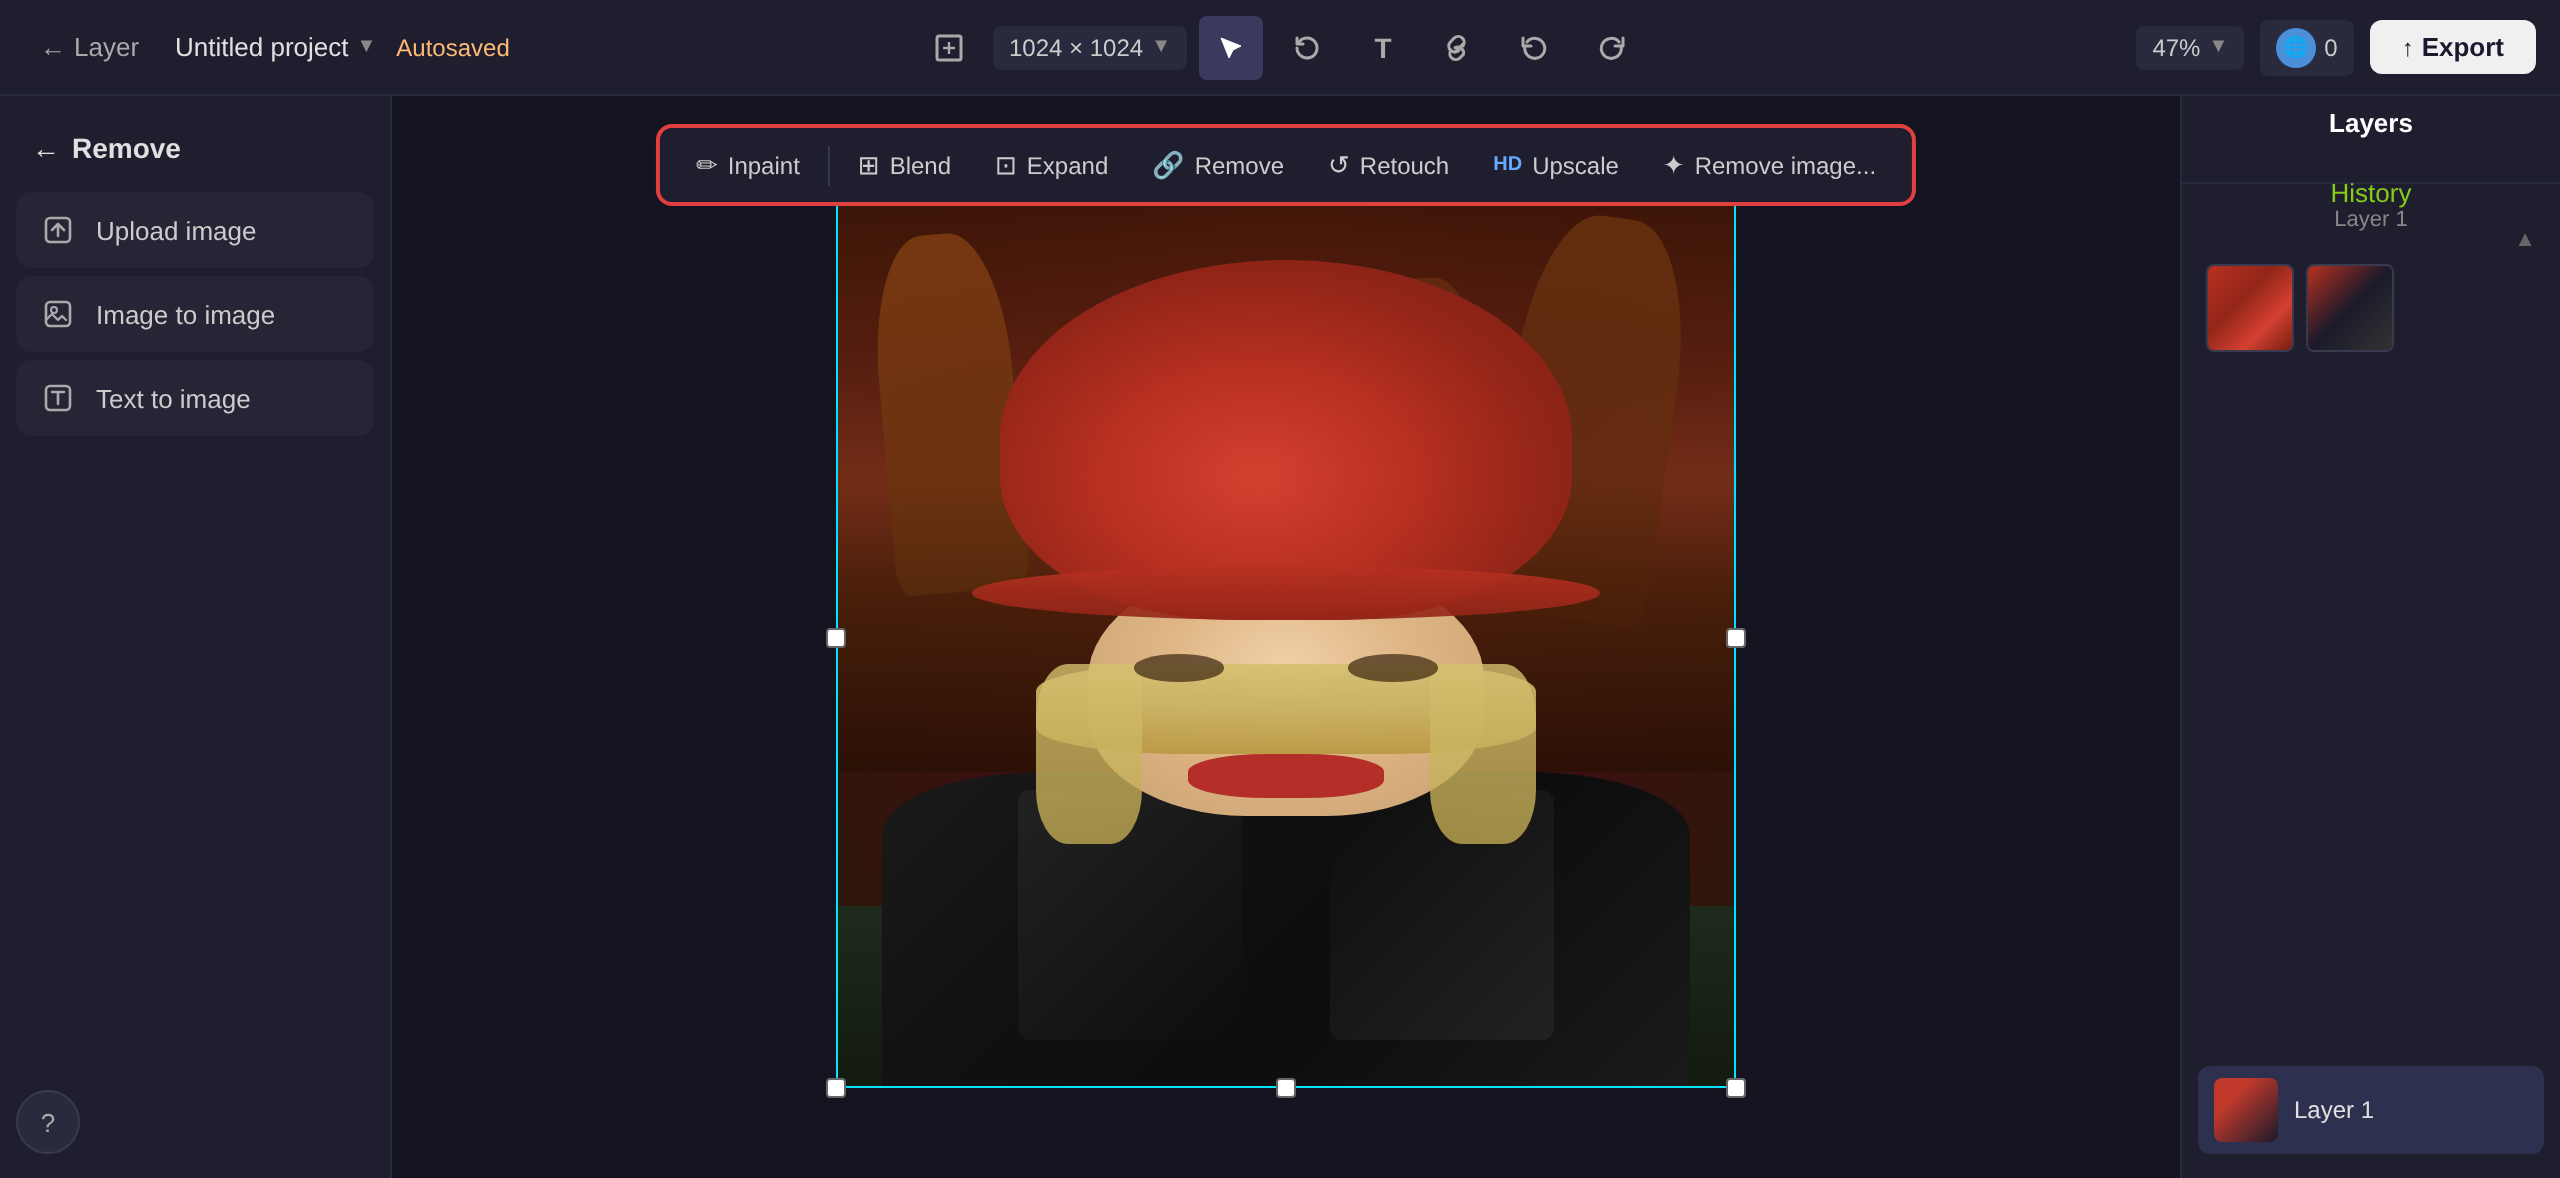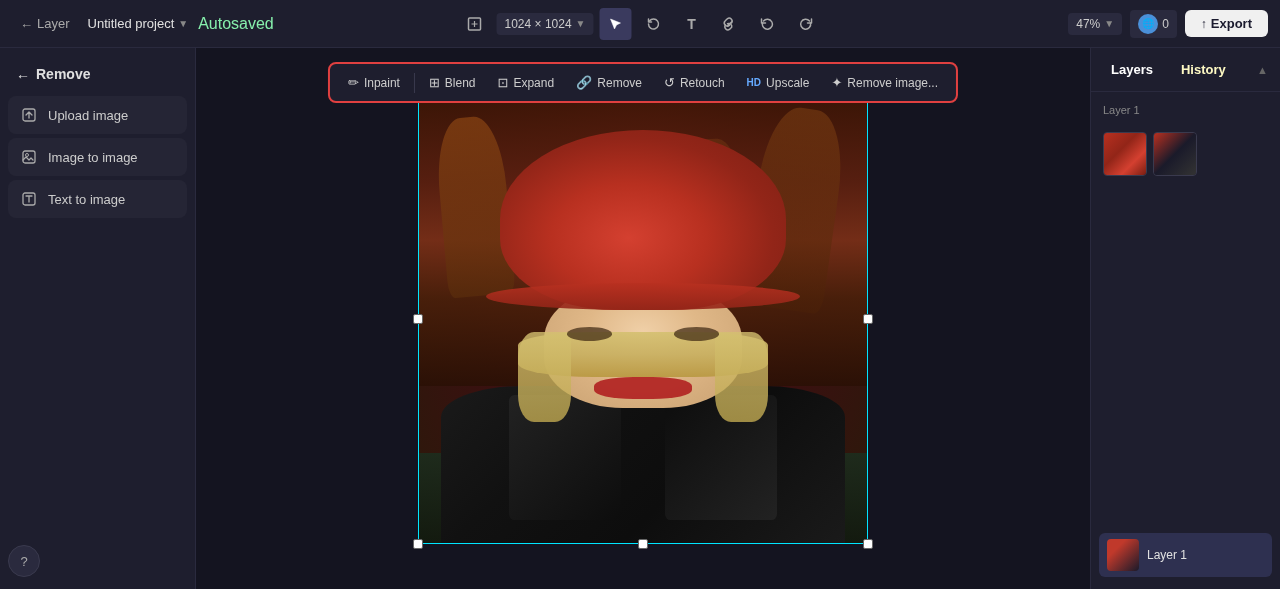--- a/index.html
+++ b/index.html
@@ -38,22 +38,22 @@
     .topbar-title {
       display: flex;
       align-items: center;
       gap: 4px;
       font-size: 13px;
       font-weight: 400;
       color: #e0e0e0;
       cursor: pointer;
     }
     .topbar-autosaved {
-      font-size: 16px;
-      color: #86efac;
+      font-size: 12px;
+      color: #fdba74;
       text-align: right;
     }
     .topbar-center {
       display: flex;
       align-items: center;
       gap: 6px;
       position: absolute;
       left: 50%;
       transform: translateX(-50%);
     }
@@ -308,25 +308,26 @@
       flex-direction: column;
       flex-shrink: 0;
     }
     .right-sidebar-tabs {
       display: flex;
       align-items: center;
       padding: 0 12px;
       border-bottom: 1px solid #2a2a3e;
       height: 44px;
       gap: 4px;
+      flex-direction: column;
     }
     .rs-tab {
       font-size: 13px;
-      font-weight: 700;
-      color: #fef9c3;
+      font-weight: 400;
+      color: #84cc16;
       cursor: pointer;
       padding: 6px 8px;
       border-radius: 4px;
     }
     .rs-tab.active {
       color: #fff;
       font-weight: 600;
     }
     .rs-tab-divider {
       font-size: 11px;
@@ -337,20 +338,21 @@
       margin-left: auto;
       color: #666;
       font-size: 11px;
     }
     .right-sidebar-content {
       flex: 1;
       padding: 12px 8px;
       display: flex;
       flex-direction: column;
       gap: 8px;
+      text-align: center;
     }
     .layer-section-label {
       font-size: 11px;
       color: #888;
       padding: 0 4px;
       margin-bottom: 4px;
     }
     .layer-thumbnails {
       display: flex;
       gap: 6px;

